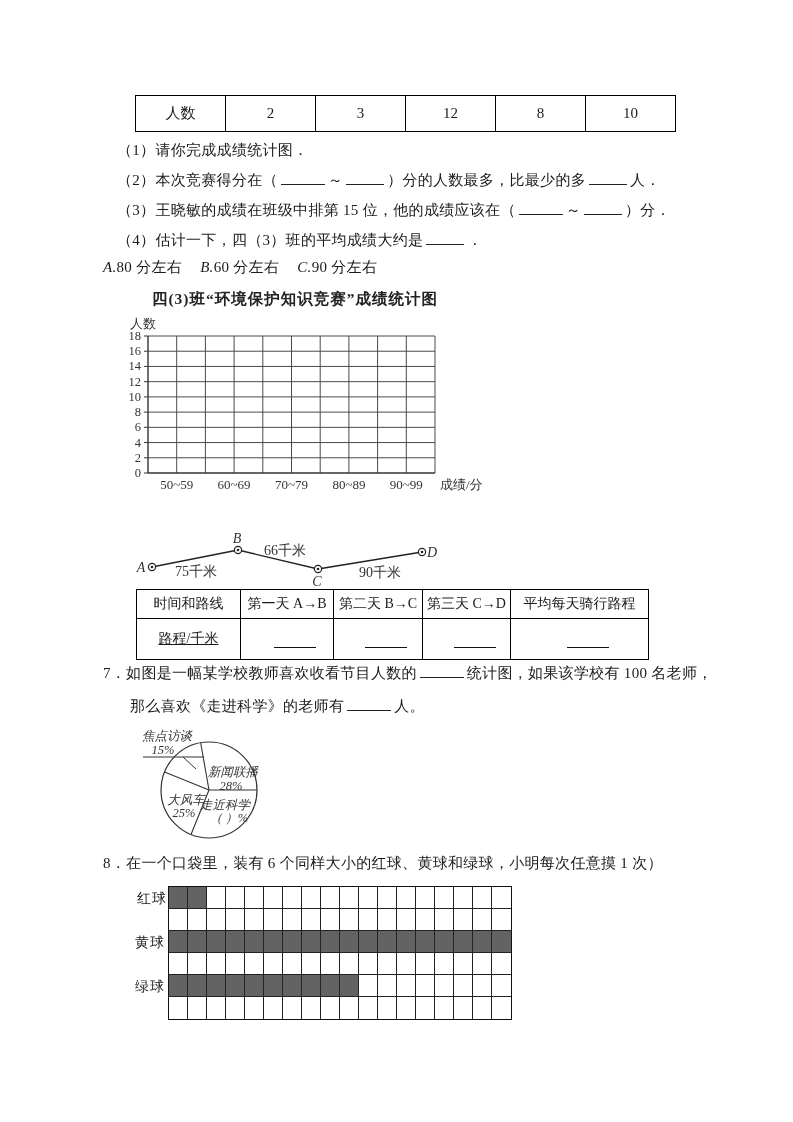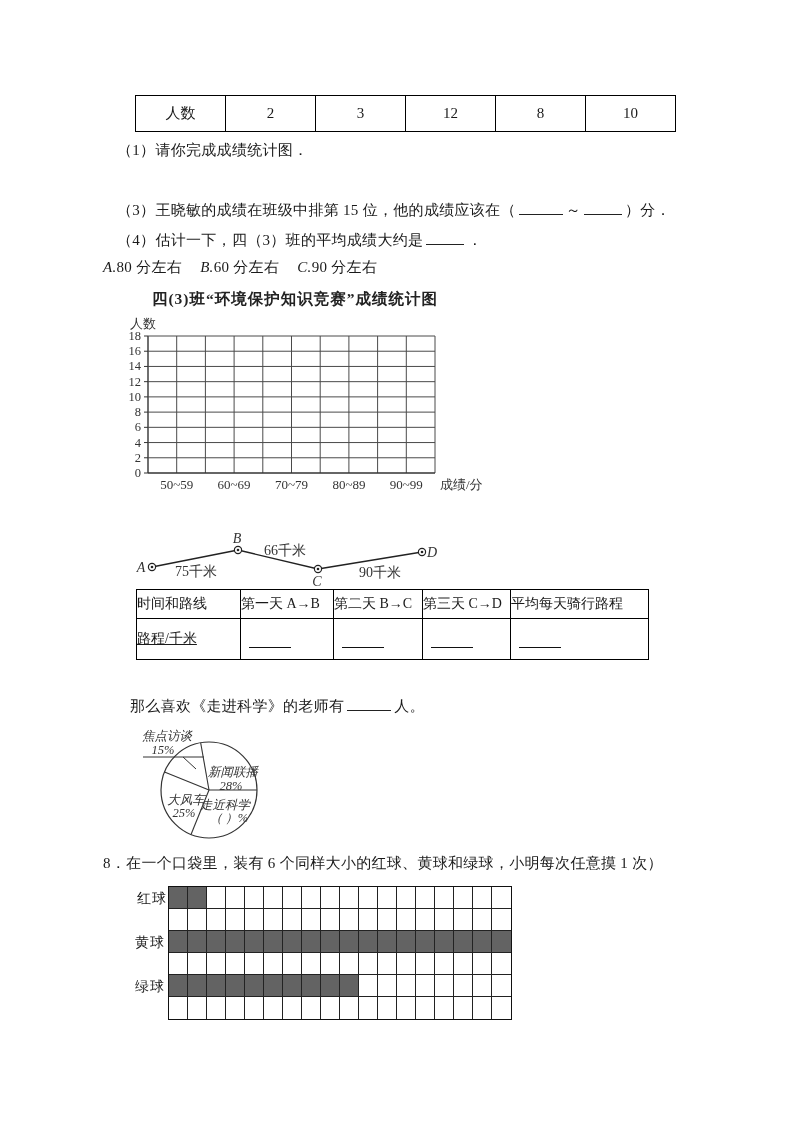--- a/index.html
+++ b/index.html
@@ -9,21 +9,21 @@
   .line{font-size:15px;white-space:nowrap;letter-spacing:.3px;}
   .blank{display:inline-block;width:44px;height:13px;border-bottom:1px solid #222;
          margin:0 3px;vertical-align:baseline;}
   .blank.sm{width:38px;}
   .it{font-style:italic;}
   
   table.score{border-collapse:collapse;table-layout:fixed;width:541px;border:1.5px solid #000;}
   table.score td{border:1px solid #000;height:35px;text-align:center;font-size:15px;padding:0;}
   
   table.route{border-collapse:collapse;table-layout:fixed;width:512px;border:1.5px solid #000;}
-  table.route td{border:1px solid #000;font-size:14px;padding:0;}
+  table.route td{border:1px solid #000;text-align:center;font-size:14px;padding:0;}
   table.route tr.hd td{height:28px;}
   table.route tr.dt td{height:40px;vertical-align:bottom;text-decoration:underline;}
   table.route tr.dt td.rl{vertical-align:middle;}
   .cell-blank{display:inline-block;width:42px;border-bottom:1px solid #111;height:10px;
               margin-bottom:7px;transform:translateX(8px);}
   
   .chart-title{font-size:15.5px;font-weight:bold;text-align:center;letter-spacing:1px;color:#222;}
   svg text{font-family:"Liberation Serif",serif;fill:#333;}
   .kai{font-style:italic;}
   
@@ -50,20 +50,23 @@
       <td>8</td>
       <td>10</td>
     </tr>
   </tbody>
     </table>
 
   <div class="line abs" style="left:117px;top:141px;">
     <span>（1）请你完成成绩统计图．</span>
   </div>
 
+  <div class="line abs" style="left:117px;top:171px;">
+    <span>（2）本次竞赛得分在（</span><span class="blank"></span><span>～</span><span class="blank sm"></span><span>）分的人数最多，比最少的多</span><span class="blank sm"></span><span>人．</span>
+  </div>
 
   <div class="line abs" style="left:117px;top:201px;">
     <span>（3）王晓敏的成绩在班级中排第 15 位，他的成绩应该在（</span><span class="blank"></span><span>～</span><span class="blank sm"></span><span>）分．</span>
   </div>
 
   <div class="line abs" style="left:117px;top:231px;">
     <span>（4）估计一下，四（3）班的平均成绩大约是</span><span class="blank sm"></span><span>．</span>
   </div>
 
   <div class="line abs" style="left:103px;top:258px;">
@@ -168,20 +171,23 @@
     <tr class="dt">
       <td class="rl">路程/千米</td>
       <td><span class="cell-blank"></span></td>
       <td><span class="cell-blank"></span></td>
       <td><span class="cell-blank"></span></td>
       <td><span class="cell-blank"></span></td>
     </tr>
   </tbody>
     </table>
 
+  <div class="line abs" style="left:103px;top:664px;">
+    <span>7．如图是一幅某学校教师喜欢收看节目人数的</span><span class="blank"></span><span>统计图，如果该学校有 100 名老师，</span>
+  </div>
   <div class="line abs" style="left:130px;top:697px;">
     <span>那么喜欢《走进科学》的老师有</span><span class="blank"></span><span>人。</span>
   </div>
 
   <svg id="pie-svg" class="abs" style="left:105px;top:722px;" width="215" height="135">
     <circle cx="104" cy="68" r="48" fill="none" stroke="#333" stroke-width="1.2"></circle>
     <text x="62" y="18" font-size="12.5" class="kai" text-anchor="middle">焦点访谈</text>
     <text x="58" y="32" font-size="12.5" class="kai" text-anchor="middle">15%</text>
     <line x1="38" y1="35" x2="99" y2="35" stroke="#333" stroke-width="1"></line>
     <line x1="78" y1="35" x2="91" y2="47" stroke="#333" stroke-width="1"></line>

